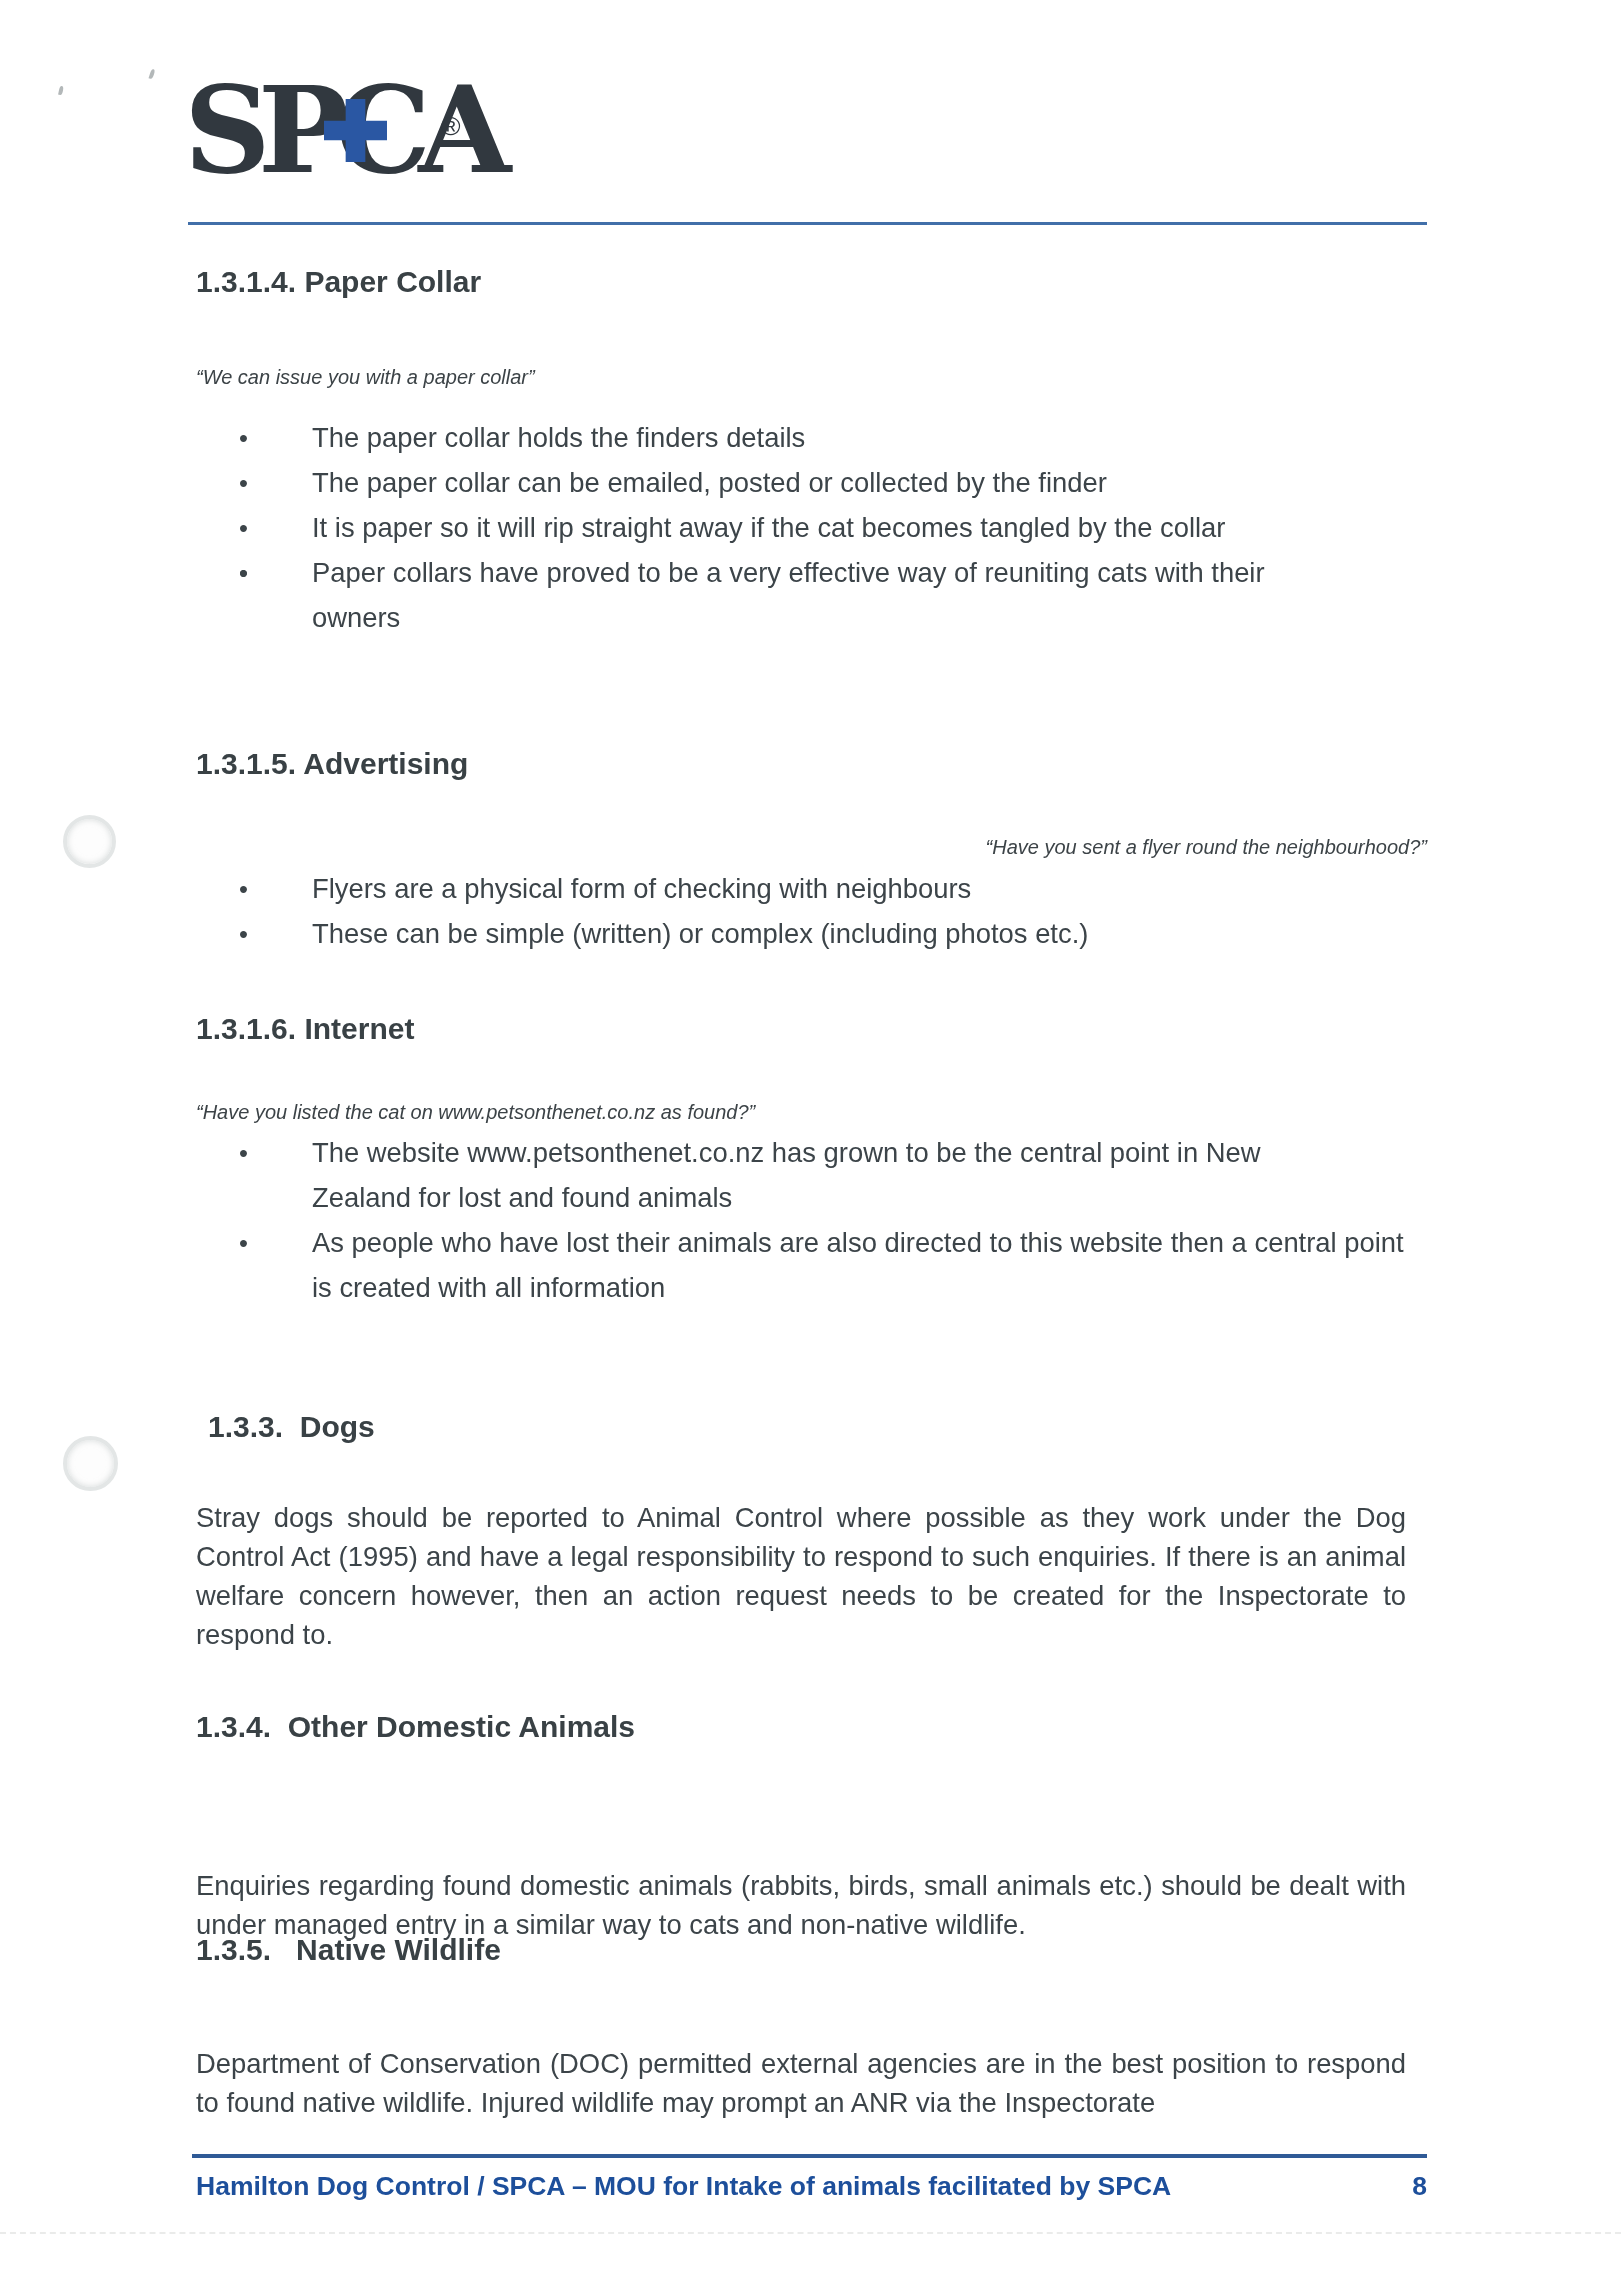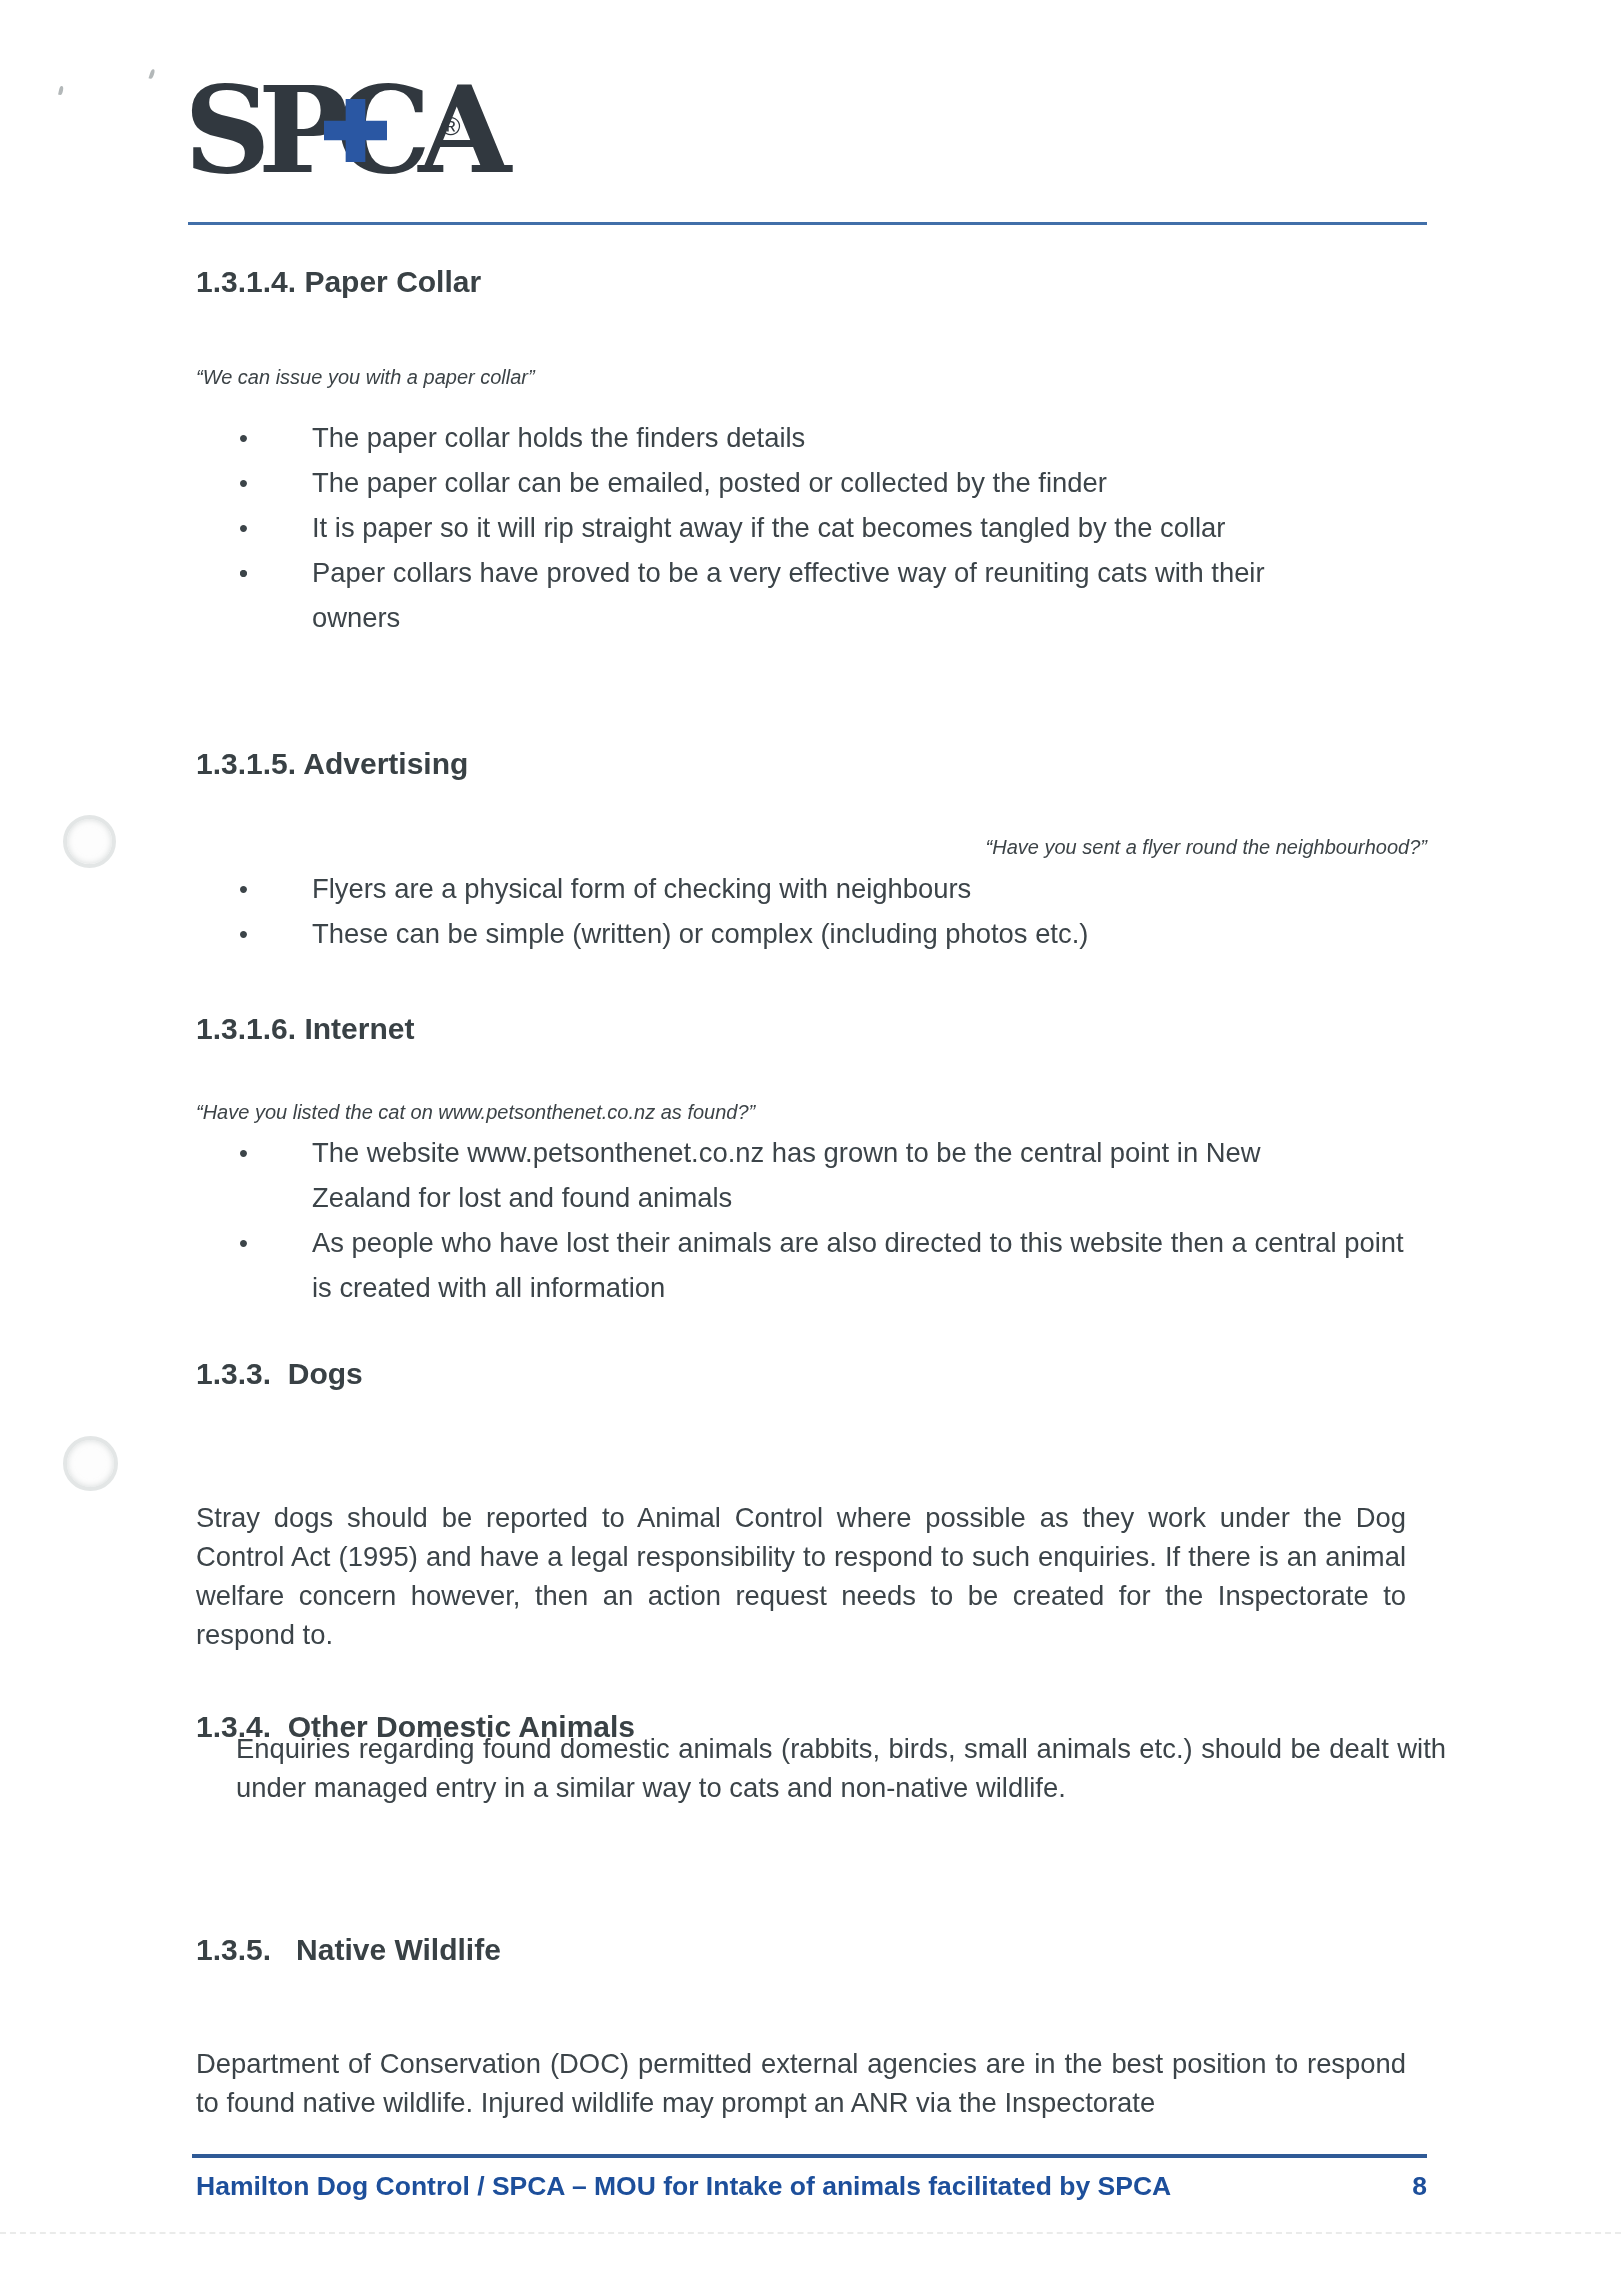--- a/index.html
+++ b/index.html
@@ -44,22 +44,22 @@
   .quote{font-style:italic; font-size:20px; line-height:39px; color:var(--quote-text);}
   .para{font-size:27.4px; line-height:39px; text-align:justify; width:1210px; color:var(--body-text);}
   ul.bullets{list-style:none; margin:0; padding:0;}
   ul.bullets li{position:relative; padding-left:116px; font-size:27.4px; line-height:45px; color:var(--body-text);}
   ul.bullets li .dot{position:absolute; left:43px; top:0; color:var(--body-text);}
   ul.bullets li .dot::before{content:"•"; font-size:25.5px;}
   ul.bullets li .li-text{display:block;}
   .s1h{top:262px;} .s1q{top:358px;} .s1b{top:415px;}
   .s2h{top:744px;} .s2q{top:828px;text-align:right;} .s2b{top:866px;}
   .s3h{top:1009px;} .s3q{top:1093px;} .s3b{top:1130px;}
-  .s4h{top:1354px;} .s4p{top:1498px;}
-  .s5h{top:1707px;} .s5p{top:1729px;margin-left:40px;}
+  .s4h{top:1407px;margin-left:12px;} .s4p{top:1498px;}
+  .s5h{top:1707px;} .s5p{top:1866px;}
   .s6h{top:1930px;} .s6p{top:2021px;margin-top:23px;}
   .w1045 .li-text{max-width:1024px;}
   .li-w1020{max-width:1000px;}
   .li-w1135{max-width:1112px;}
   
   .footer{position:absolute; left:196px; top:2170px; width:1231px; display:flex;
     justify-content:space-between; align-items:baseline;
     color:var(--footer-text); font-weight:700; font-size:26.5px; line-height:33px;text-align:center;}
 </style>
 </head>

